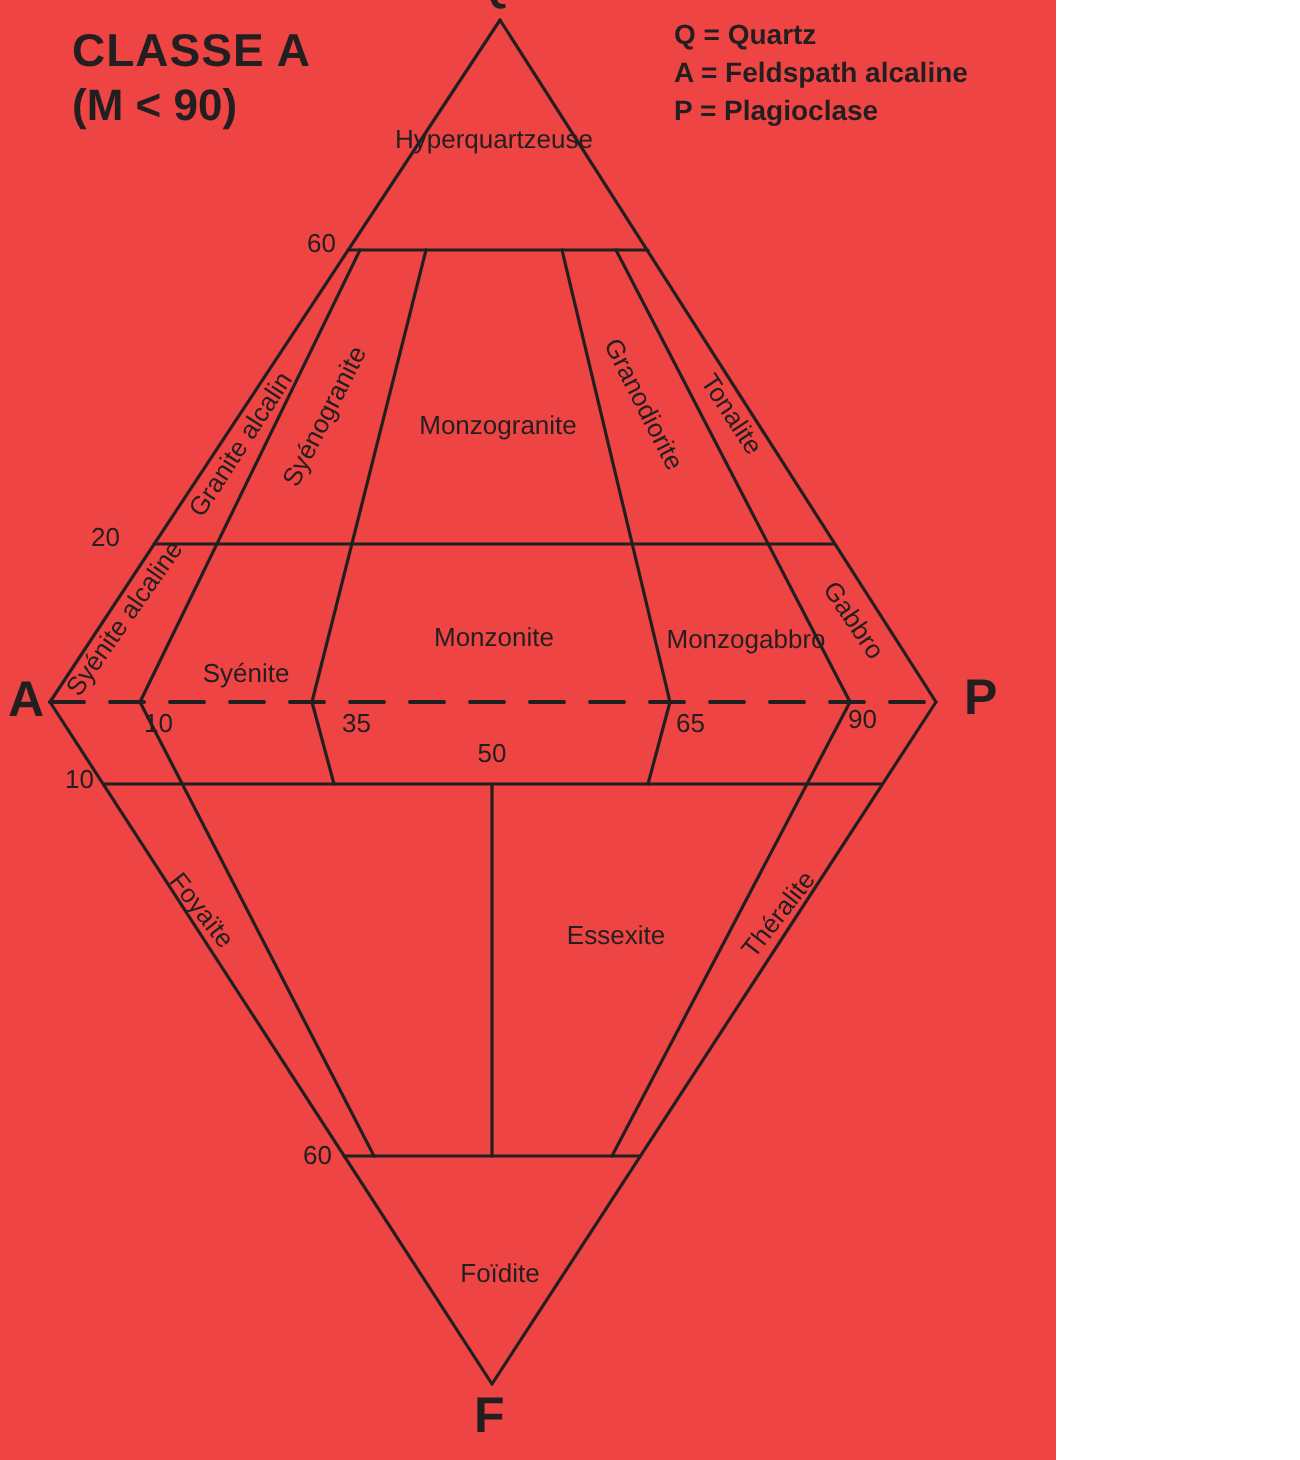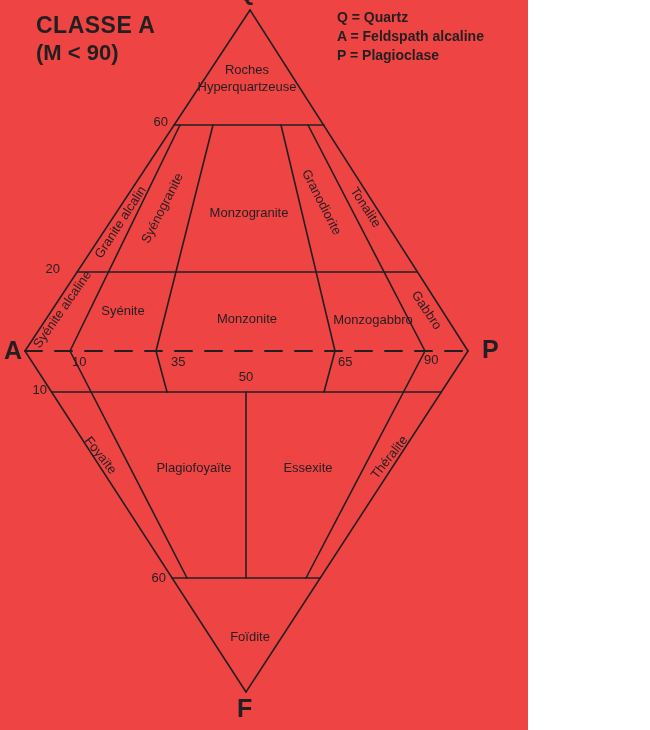--- a/index.html
+++ b/index.html
@@ -68,28 +68,26 @@
   <div class="lbl num" style="left:30px;top:261px;text-align:right;">20</div>
   <div class="lbl num" style="left:72px;top:354px;text-align:left;">10</div>
   <div class="lbl num" style="left:152px;top:354px;text-align:left;margin-left:19px;">35</div>
   <div class="lbl num" style="left:338px;top:354px;text-align:left;">65</div>
   <div class="lbl num" style="left:424px;top:352px;text-align:left;">90</div>
   <div class="lbl num" style="left:231px;top:369px;text-align:center;">50</div>
   <div class="lbl num" style="left:17px;top:382px;text-align:right;">10</div>
   <div class="lbl num" style="left:136px;top:570px;text-align:right;">60</div>
 
   <div class="lbl field" style="left:167px;top:61px;">
-    <div>Roches</div>
     <div>Hyperquartzeuse</div>
   </div>
   <div class="lbl field" style="left:169px;top:204px;">Monzogranite</div>
-  <div class="lbl field" style="left:43px;top:302px;width:160px;">Syénite</div>
+  <div class="lbl field" style="left:43px;top:328px;width:160px;">Syénite</div>
   <div class="lbl field" style="left:167px;top:310px;">Monzonite</div>
   <div class="lbl field" style="left:293px;top:311px;">Monzogabbro</div>
-  <div class="lbl field" style="left:114px;top:459px;">Plagiofoyaïte</div>
   <div class="lbl field" style="left:228px;top:459px;">Essexite</div>
   <div class="lbl field" style="left:170px;top:628px;">Foïdite</div>
 
   <div class="rot" style="left:120px;top:222px;--a:-57deg;">Granite alcalin</div>
   <div class="rot" style="left:162px;top:208px;--a:-63deg;">Syénogranite</div>
   <div class="rot" style="left:322px;top:202px;--a:63deg;">Granodiorite</div>
   <div class="rot" style="left:366px;top:207px;--a:57deg;">Tonalite</div>
   <div class="rot" style="left:62px;top:309px;--a:-55deg;">Syénite alcaline</div>
   <div class="rot" style="left:427px;top:310px;--a:56deg;">Gabbro</div>
   <div class="rot" style="left:101px;top:455px;--a:52deg;">Foyaïte</div>

